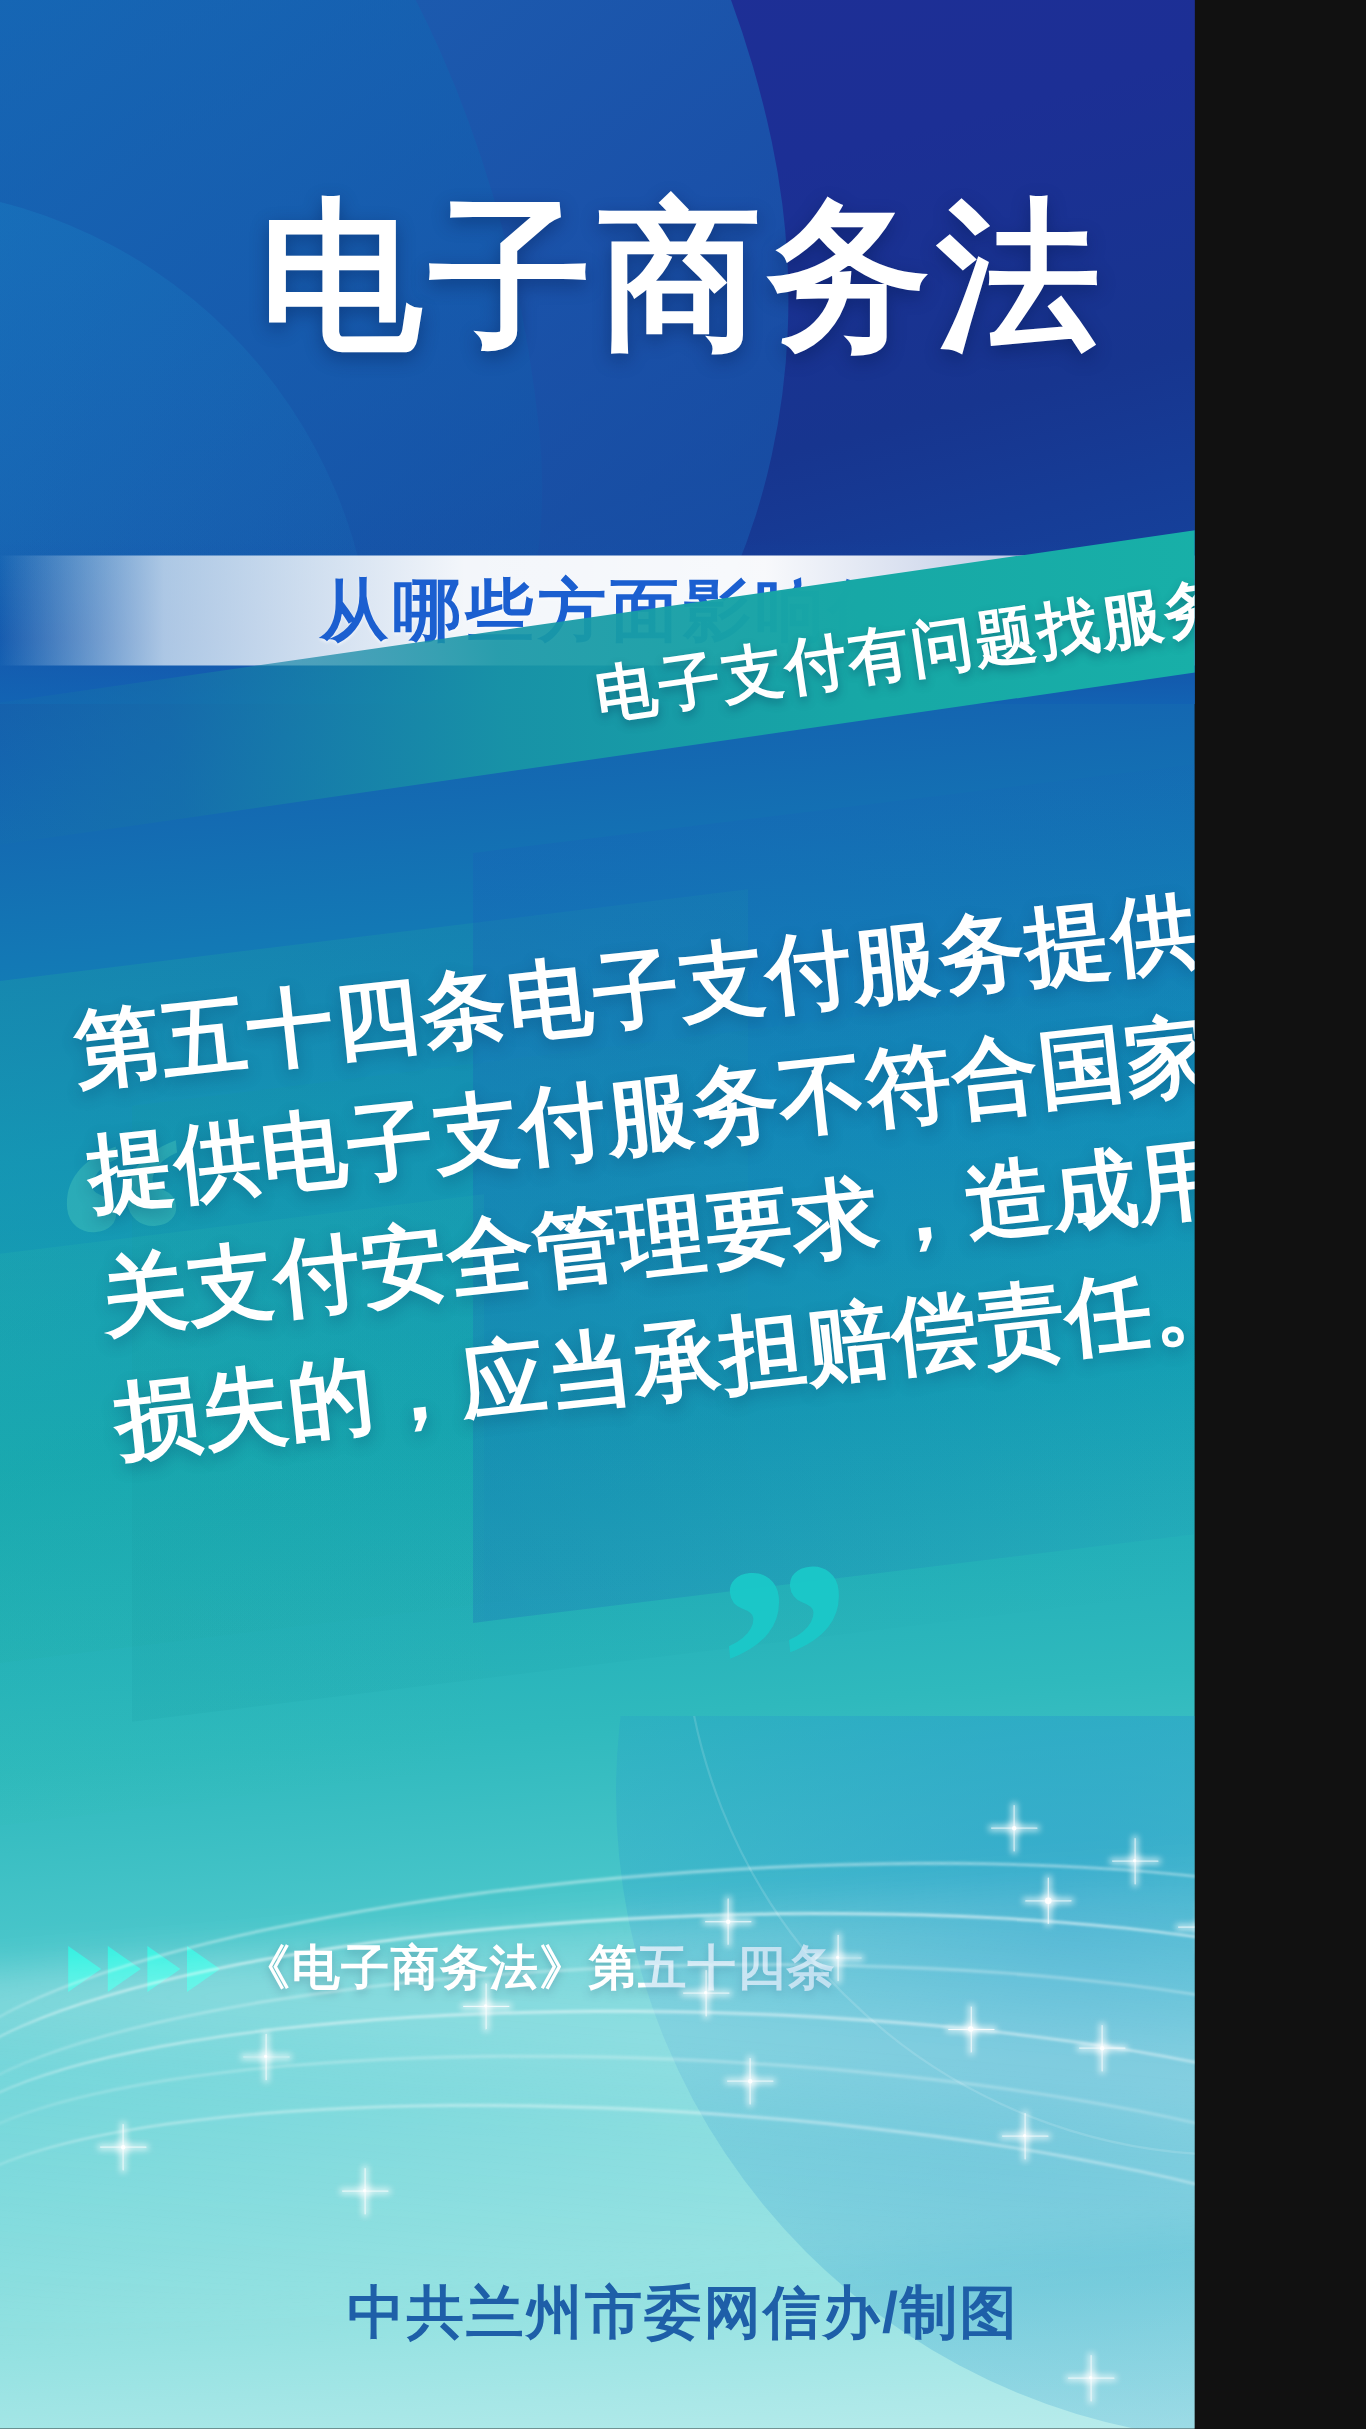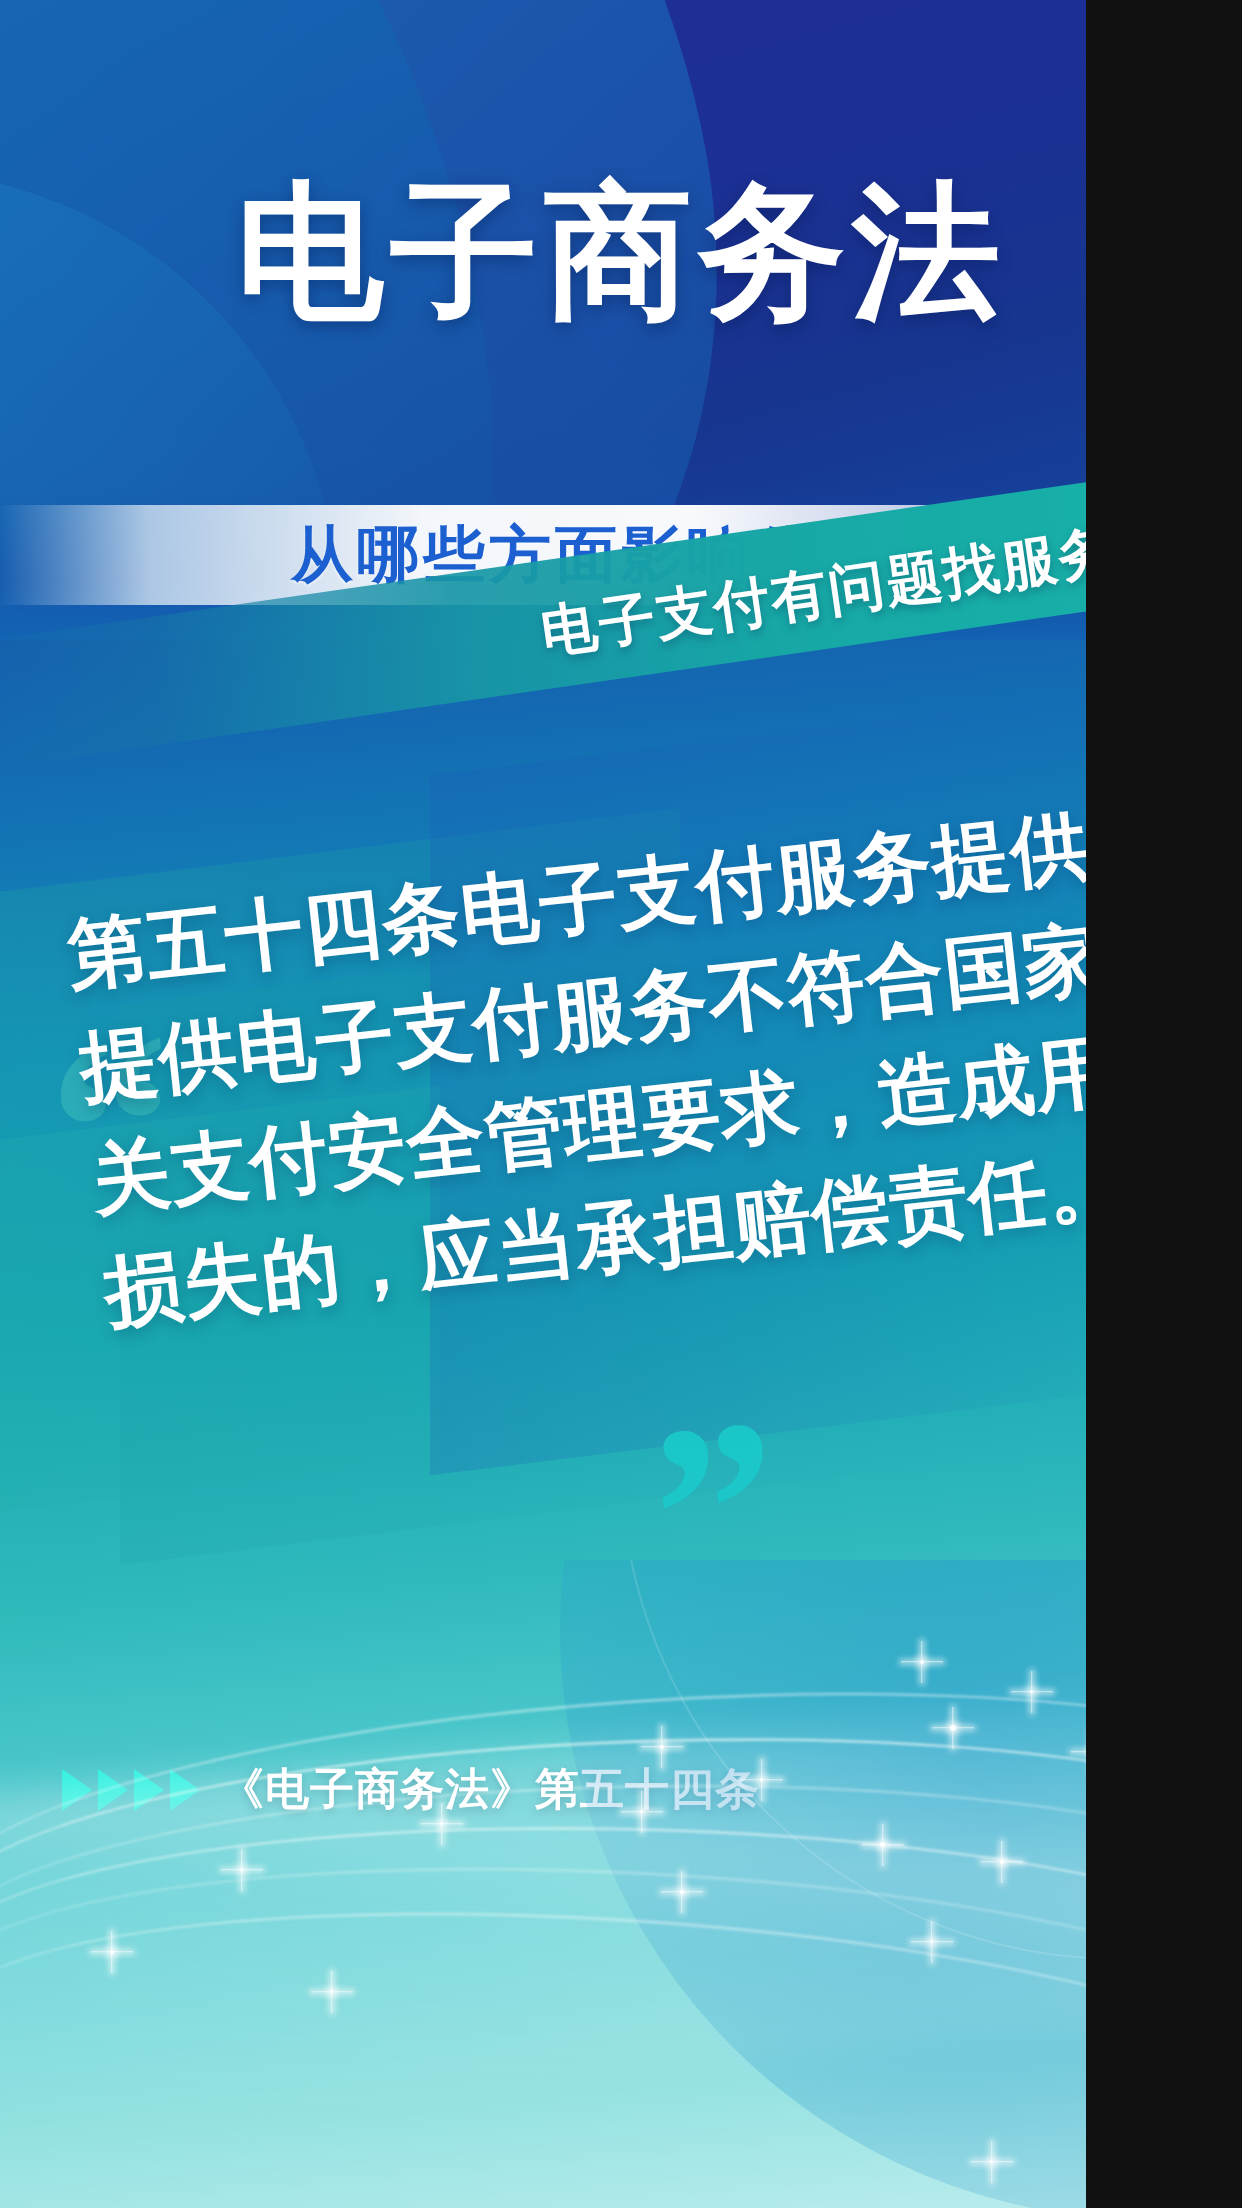--- a/index.html
+++ b/index.html
@@ -336,14 +336,15 @@
     <span class="star" style="left:240px;top:308px;width:3px;height:3px;"></span>
     <span class="star" style="left:680px;top:330px;width:4px;height:4px;"></span>
     <span class="star" style="left:110px;top:390px;width:4px;height:4px;"></span>
     <span class="star" style="left:930px;top:380px;width:3px;height:3px;"></span>
     <span class="star" style="left:1190px;top:360px;width:4px;height:4px;"></span>
     <span class="star" style="left:330px;top:430px;width:3px;height:3px;"></span>
     <span class="star" style="left:1150px;top:560px;width:4px;height:4px;"></span>
     <span class="star" style="left:990px;top:600px;width:3px;height:3px;"></span>
   </div>
 
+  <div class="footer">中共兰州市委网信办/制图</div>
 
 </div>
 
 </body></html>

